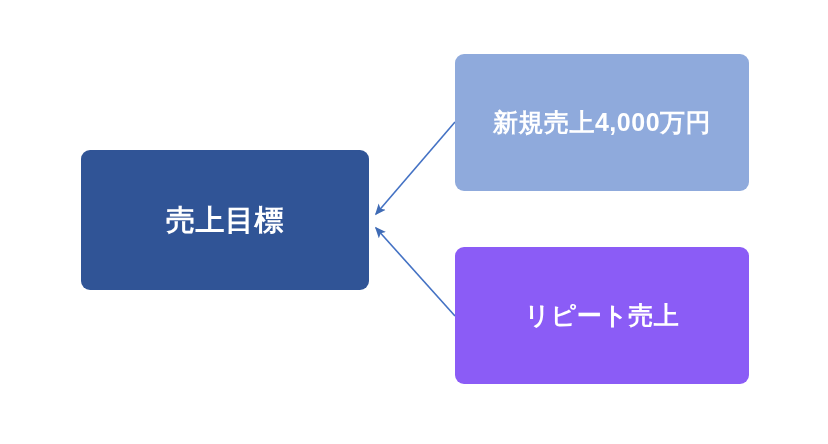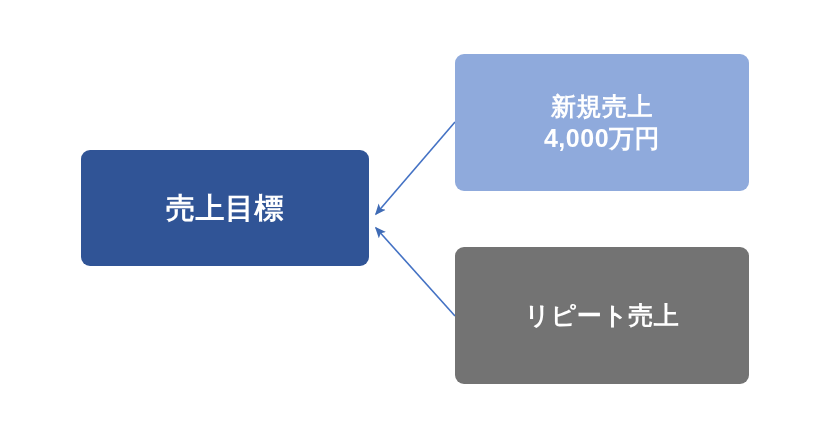--- a/index.html
+++ b/index.html
@@ -23,60 +23,60 @@
     top: 0;
     width: 828px;
     height: 444px;
     pointer-events: none;
   }
   .node {
     position: absolute;
     box-sizing: border-box;
     border-radius: 9px;
     display: flex;
-    flex-direction: column;
+    flex-direction: row;
     align-items: center;
     justify-content: center;
     text-align: center;
     color: #ffffff;
     font-weight: bold;
     line-height: 1.26;
     letter-spacing: 0.5px;
   }
   .node .line1,
   .node .line2 {
     display: block;
     white-space: nowrap;
   }
 
   
   #node-goal {
     left: 81px;
     top: 150px;
     width: 288px;
-    height: 116px;
+    height: 140px;
     background: #305496;
     font-size: 29px;
   }
 
   
   #node-new {
     left: 455px;
     top: 54px;
     width: 294px;
     height: 137px;
     background: #8FAADC;
     font-size: 25px;
   }
   #node-repeat {
     left: 455px;
     top: 247px;
     width: 294px;
     height: 137px;
-    background: #737373;
+    background: #8b5cf6;
     font-size: 25px;
   }
 </style>
 </head>
 <body>
 
 <div id="canvas">
 
   <svg id="arrow-layer" viewBox="0 0 828 444" width="828" height="444" xmlns="http://www.w3.org/2000/svg">
     <defs>

